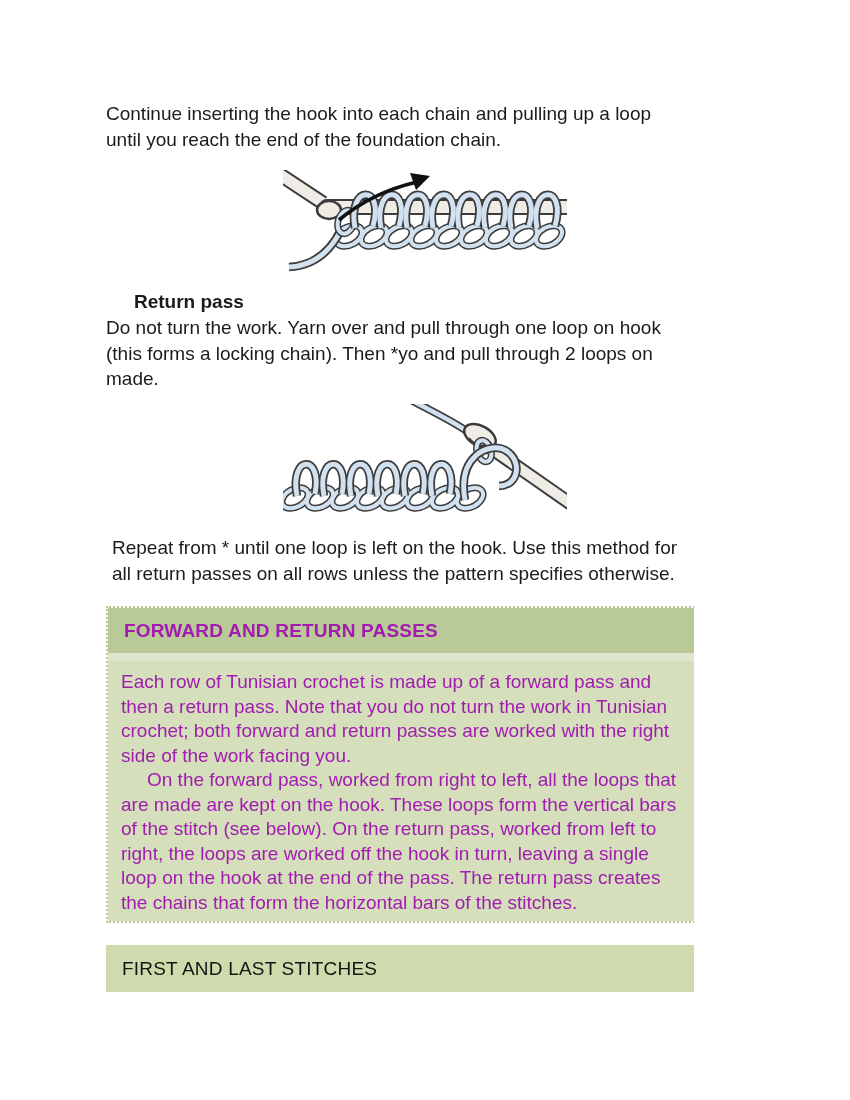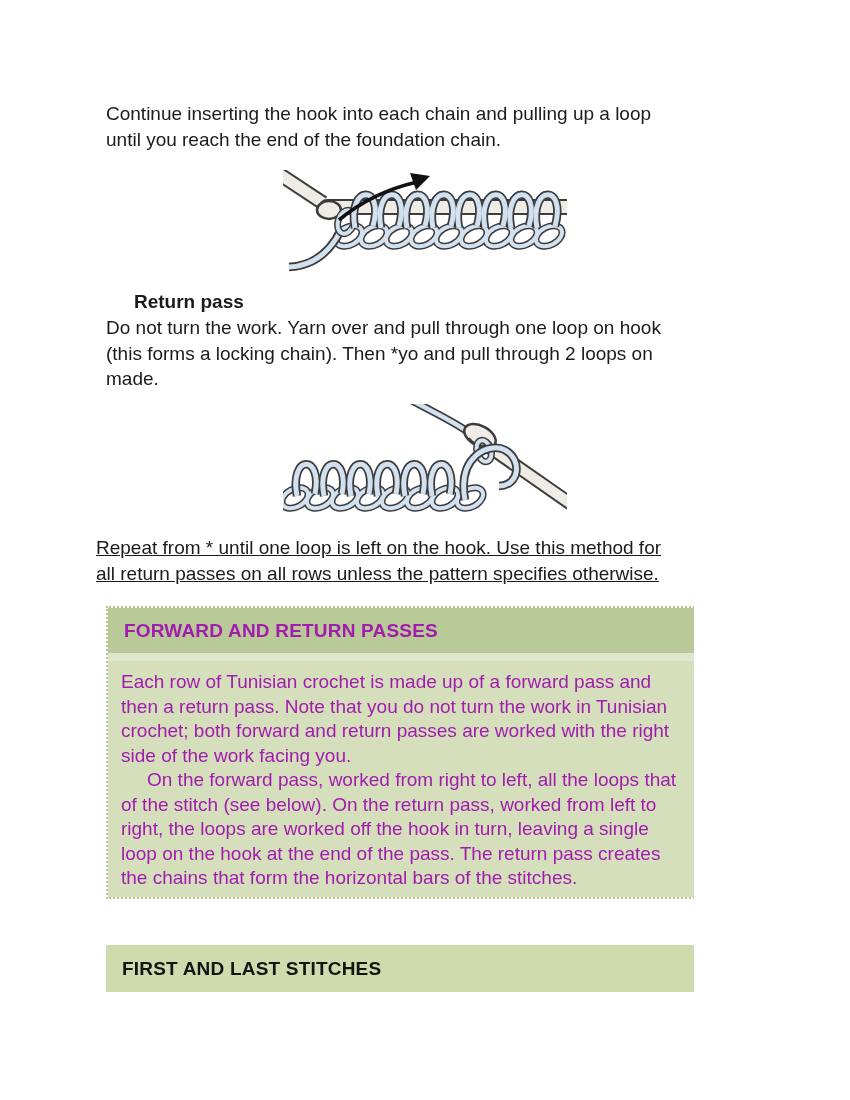--- a/index.html
+++ b/index.html
@@ -47,21 +47,21 @@
   }
   .box-body .indent { text-indent: 26px; }
 
   .band-header {
     background: var(--header-green-light, #cfdbac);
     height: 47px;
     display: flex;
     align-items: center;
     padding-left: 16px;
     font-size: 19px;
-    font-weight: bold;
+    font-weight: normal;
     letter-spacing: 0.2px;
     color: #141414;
     box-sizing: border-box;
   }
 </style>
 </head>
 <body>
 
 <div id="page">
 
@@ -192,34 +192,35 @@
     <ellipse cx="197" cy="32" rx="17" ry="10" transform="rotate(28 197 32)" fill="#efece6" stroke="#3c3c3c" stroke-width="2.5"></ellipse>
     <path d="M 186,34 C 192,42 202,44 208,38" fill="none" stroke="#3c3c3c" stroke-width="2"></path>
 
     <ellipse cx="201" cy="47" rx="7" ry="11" transform="rotate(-18 201 47)" fill="none" stroke="#3c3c3c" stroke-width="7"></ellipse>
     <ellipse cx="201" cy="47" rx="7" ry="11" transform="rotate(-18 201 47)" fill="none" stroke="#d2e1f0" stroke-width="4"></ellipse>
 
     <path d="M 182,96 C 174,52 206,38 222,46 C 240,56 236,82 216,82" fill="none" stroke="#3c3c3c" stroke-width="8.5"></path>
     <path d="M 182,96 C 174,52 206,38 222,46 C 240,56 236,82 216,82" fill="none" stroke="#d2e1f0" stroke-width="5"></path>
   </svg>
 
-  <div class="abs para" style="left:96px; top:535px;text-decoration:underline;">
+  <div class="abs para" style="left:112px; top:535px;">
     <div class="tline">Repeat from * until one loop is left on the hook. Use this method for</div>
     <div class="tline">all return passes on all rows unless the pattern specifies otherwise.</div>
   </div>
 
   <div class="abs box" style="left:106px; top:606px; width:636px;">
     <div class="box-header">FORWARD AND RETURN PASSES</div>
     <div class="box-divider"></div>
     <div class="box-body">
       <div class="tline">Each row of Tunisian crochet is made up of a forward pass and</div>
       <div class="tline">then a return pass. Note that you do not turn the work in Tunisian</div>
       <div class="tline">crochet; both forward and return passes are worked with the right</div>
       <div class="tline">side of the work facing you.</div>
       <div class="tline indent">On the forward pass, worked from right to left, all the loops that</div>
+      <div class="tline">are made are kept on the hook. These loops form the vertical bars</div>
       <div class="tline">of the stitch (see below). On the return pass, worked from left to</div>
       <div class="tline">right, the loops are worked off the hook in turn, leaving a single</div>
       <div class="tline">loop on the hook at the end of the pass. The return pass creates</div>
       <div class="tline">the chains that form the horizontal bars of the stitches.</div>
     </div>
   </div>
 
   <div class="abs band-header" style="left:106px; top:945px; width:636px;">FIRST AND LAST STITCHES</div>
 
 </div>

